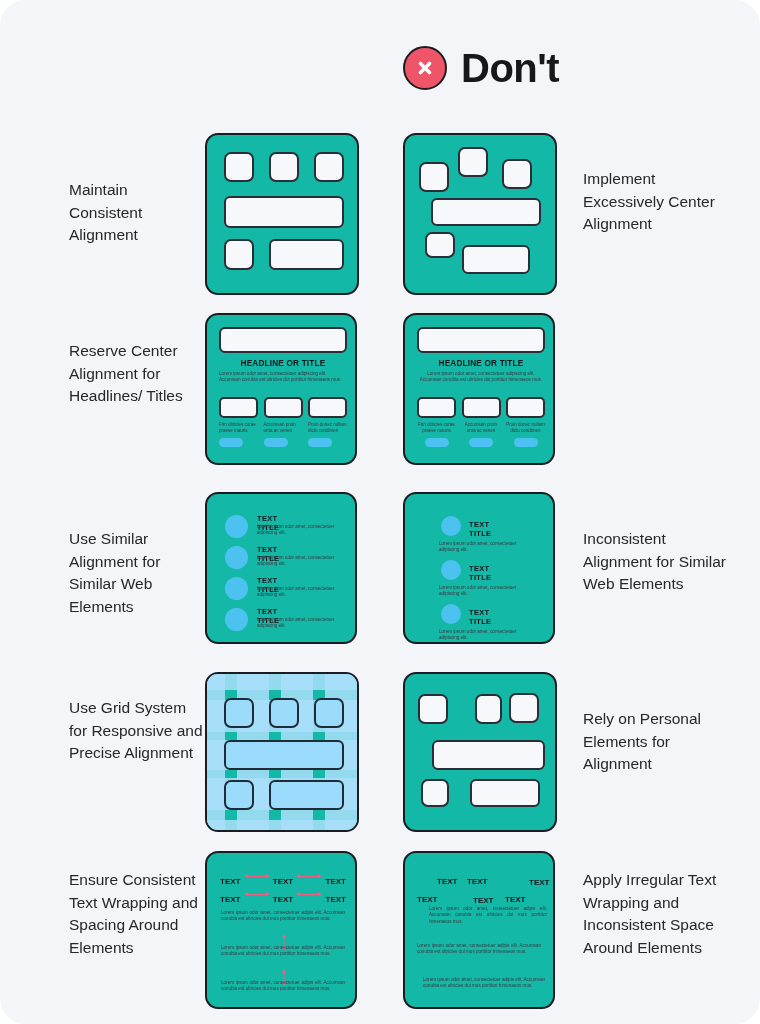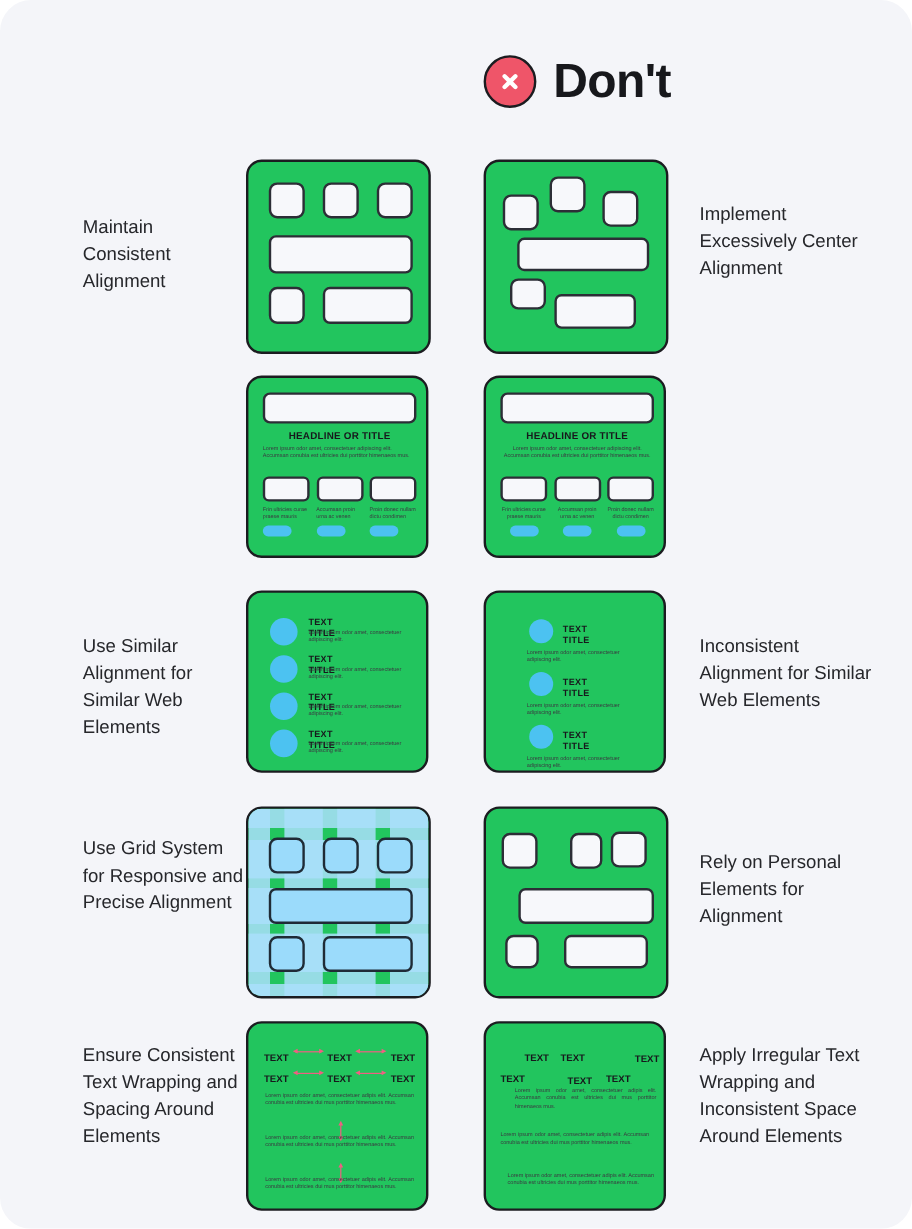--- a/index.html
+++ b/index.html
@@ -58,21 +58,21 @@
     color: #26272b;
     width: 135px;
   }
   .side-left  { left: 69px;  text-align: left; }
   .side-right { left: 583px; text-align: left; width: 150px; }
 
   
   .card {
     position: absolute;
     width: 152px; height: 100%;
-    background: #22c55e;
+    background: #14b8a6;
     border: 2.2px solid #1b1c20;
     border-radius: 13px;
     overflow: hidden;
   }
   .card.left  { left: 205px; }
   .card.right { left: 403px; }
   .row-1 .card, .row-4 .card { width: 154px; }
 
   
   .wf {
@@ -213,20 +213,21 @@
       <div class="wf sq" style="left:14px;  top:27px; width:30px; height:30px;"></div>
       <div class="wf sq" style="left:53px;  top:12px; width:30px; height:30px;"></div>
       <div class="wf sq" style="left:97px;  top:24px; width:30px; height:30px;"></div>
       <div class="wf" style="left:26px;  top:63px; width:110px; height:28px;"></div>
       <div class="wf sq" style="left:20px;  top:97px; width:30px; height:26px;"></div>
       <div class="wf" style="left:57px;  top:110px; width:68px; height:29px;"></div>
     </div>
   </div>
 
   <div class="row row-2">
+    <div class="side-label side-left" style="top:27px">Reserve Center Alignment for Headlines/ Titles</div>
 
     <div class="card left">
       <div class="r2-bar"></div>
       <div class="r2-headline center">HEADLINE OR TITLE</div>
       <div class="r2-para left-al">Lorem ipsum odor amet, consectetuer adipiscing elit. Accumsan conubia est ultricies dui porttitor himenaeos mus.</div>
       <div class="r2-cols">
         <div class="r2-col">
           <div class="r2-colbox"></div>
           <div class="r2-coltext left-al">Frin ultricies curae praese mauris</div>
           <div class="r2-pill"></div>

